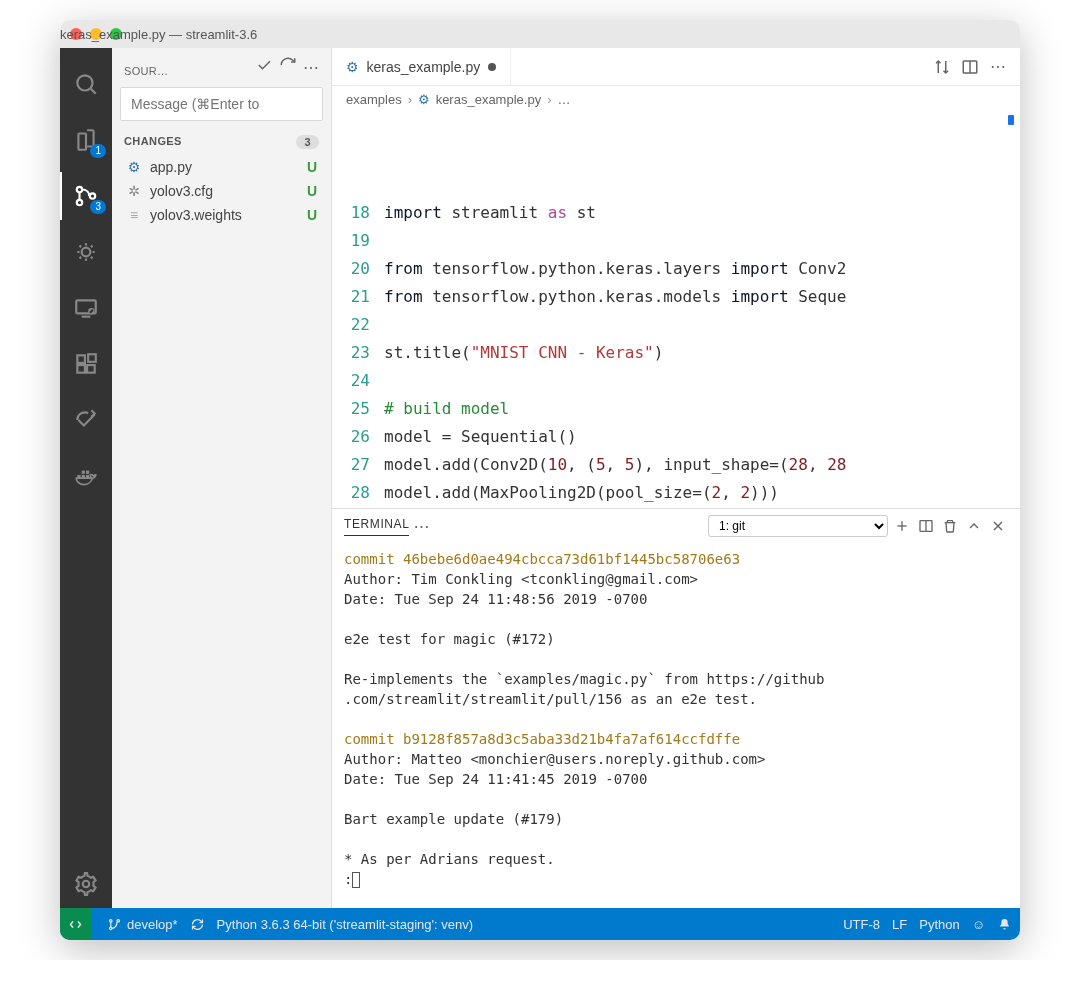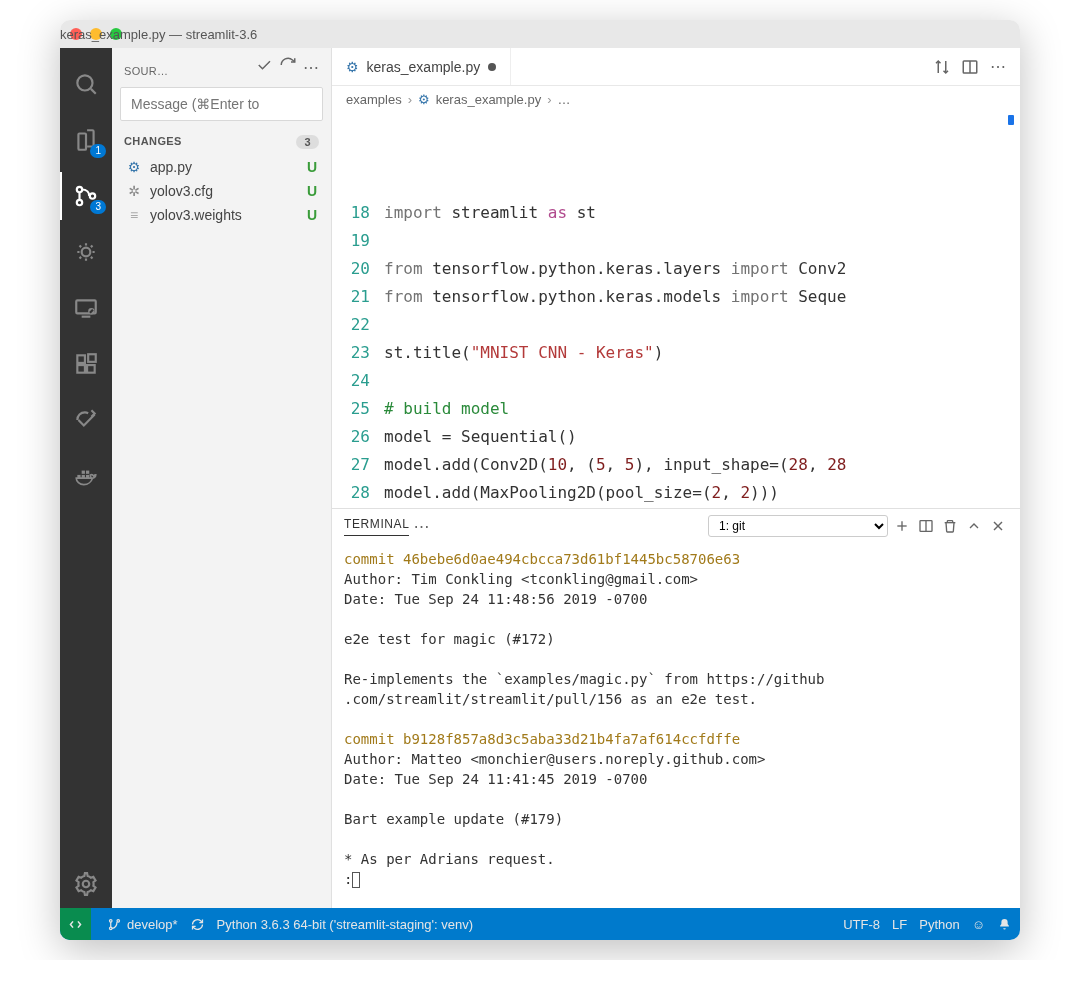--- a/index.html
+++ b/index.html
@@ -83,21 +83,21 @@
   .tabs .spacer { flex:1; }
   .tabs .act { width:28px;height:28px;display:flex;align-items:center;justify-content:center;color:#666;cursor:pointer; }
   .tabs .act svg{width:18px;height:18px;}
   .crumb { padding:6px 14px; font-size:13px; color:#666; display:flex; align-items:center; gap:6px; }
   .crumb .sep{color:#999;}
   .code { flex:1; overflow:hidden; font-family: Menlo, Consolas, monospace; font-size:16px; line-height:28px; padding:2px 0 0 0; position:relative; white-space:pre; }
   .minimap { position:absolute; top:2px; right:6px; width:6px; height:10px; background:#1a73e8; border-radius:1px; }
   .cline { display:flex; }
   .ln { width:52px; text-align:right; padding-right:14px; color:#2a9d8f; font-variant-numeric: tabular-nums; }
   .lc { flex:1; color:#333; overflow:hidden; }
-  .k-imp{color:#737373;} .k-as{color:#b14b8e;} .k-str{color:#b33a3a;} .k-cmt{color:#2a8a3a;} .k-num{color:#7f1d1d;}
+  .k-imp{color:#0f172a;} .k-as{color:#b14b8e;} .k-str{color:#b33a3a;} .k-cmt{color:#2a8a3a;} .k-num{color:#7f1d1d;}
   
   .panel { border-top:1px solid #e0e0e0; display:flex; flex-direction:column; height:400px; }
   .panel-tabs { display:flex; align-items:center; padding:6px 12px; gap:4px; font-size:12px; color:#666; }
   .panel-tabs .pt { padding-bottom:4px; letter-spacing:0.6px; }
   .panel-tabs .pt.active { color:#333; border-bottom:1px solid #333; }
   .panel-tabs .dots { font-size:16px; color:#666; }
   .panel-tabs select { font-size:12px; padding:2px 24px 2px 6px; border:1px solid #ccc; border-radius:3px; background:#fff; min-width:180px; }
   .panel-tabs .pspacer { flex:1; }
   .panel-tabs .picon { width:20px;height:20px;display:flex;align-items:center;justify-content:center;color:#666;cursor:pointer; }
   .panel-tabs .picon svg{width:16px;height:16px;}

